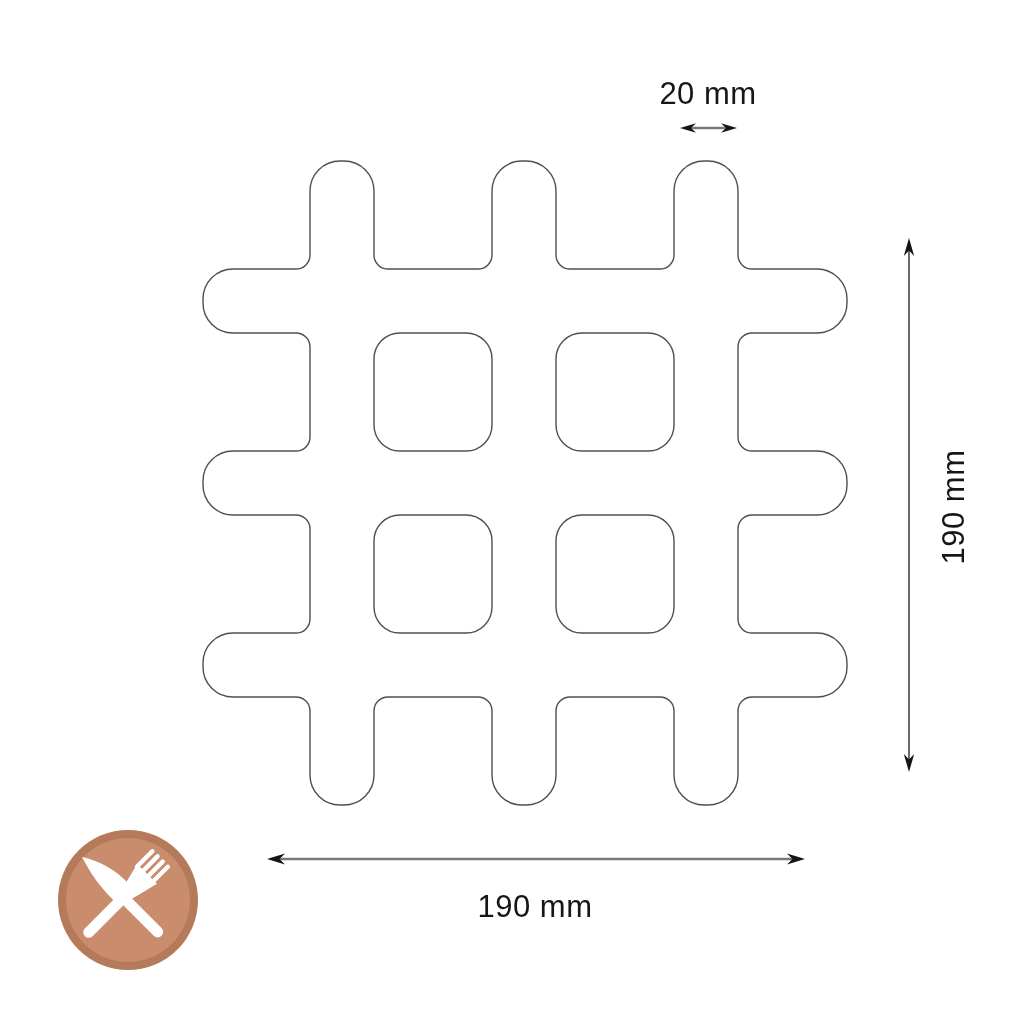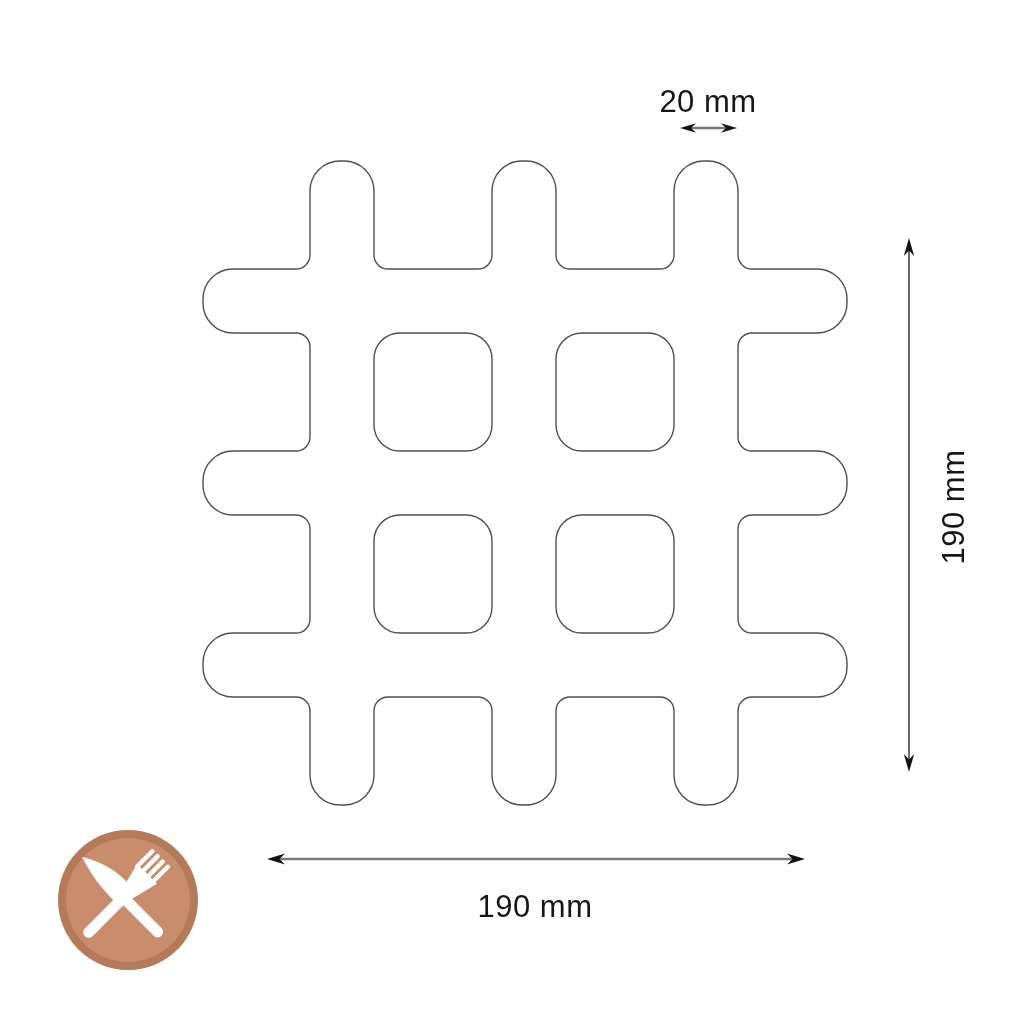--- a/index.html
+++ b/index.html
@@ -94,18 +94,18 @@
         <rect x="-14.5" y="-56" width="4.4" height="26" rx="2.2" fill="#ffffff"></rect>
         <rect x="-7.2" y="-56" width="4.4" height="26" rx="2.2" fill="#ffffff"></rect>
         <rect x="0.1" y="-56" width="4.4" height="26" rx="2.2" fill="#ffffff"></rect>
         <rect x="7.4" y="-56" width="4.4" height="26" rx="2.2" fill="#ffffff"></rect>
         <path d="M -14,-34 L 14,-34 L 9,-14 C 7,-7 6,-3 6,1 L -6,1 C -6,-3 -7,-7 -9,-14 Z" fill="#ffffff"></path>
         <rect x="-5.5" y="-2" width="11" height="56" rx="5.5" fill="#ffffff"></rect>
       </g>
     </g>
   </svg>
 
-  <div class="dim-label" style="left:708px; top:94px;margin-top:8px;">20 mm</div>
+  <div class="dim-label" style="left:708px; top:94px;">20 mm</div>
 
   <div class="dim-label rotated" style="left:954px; top:507px;">190 mm</div>
 
   <div class="dim-label" style="left:535px; top:907px;">190 mm</div>
 </div>
 
 </body></html>

